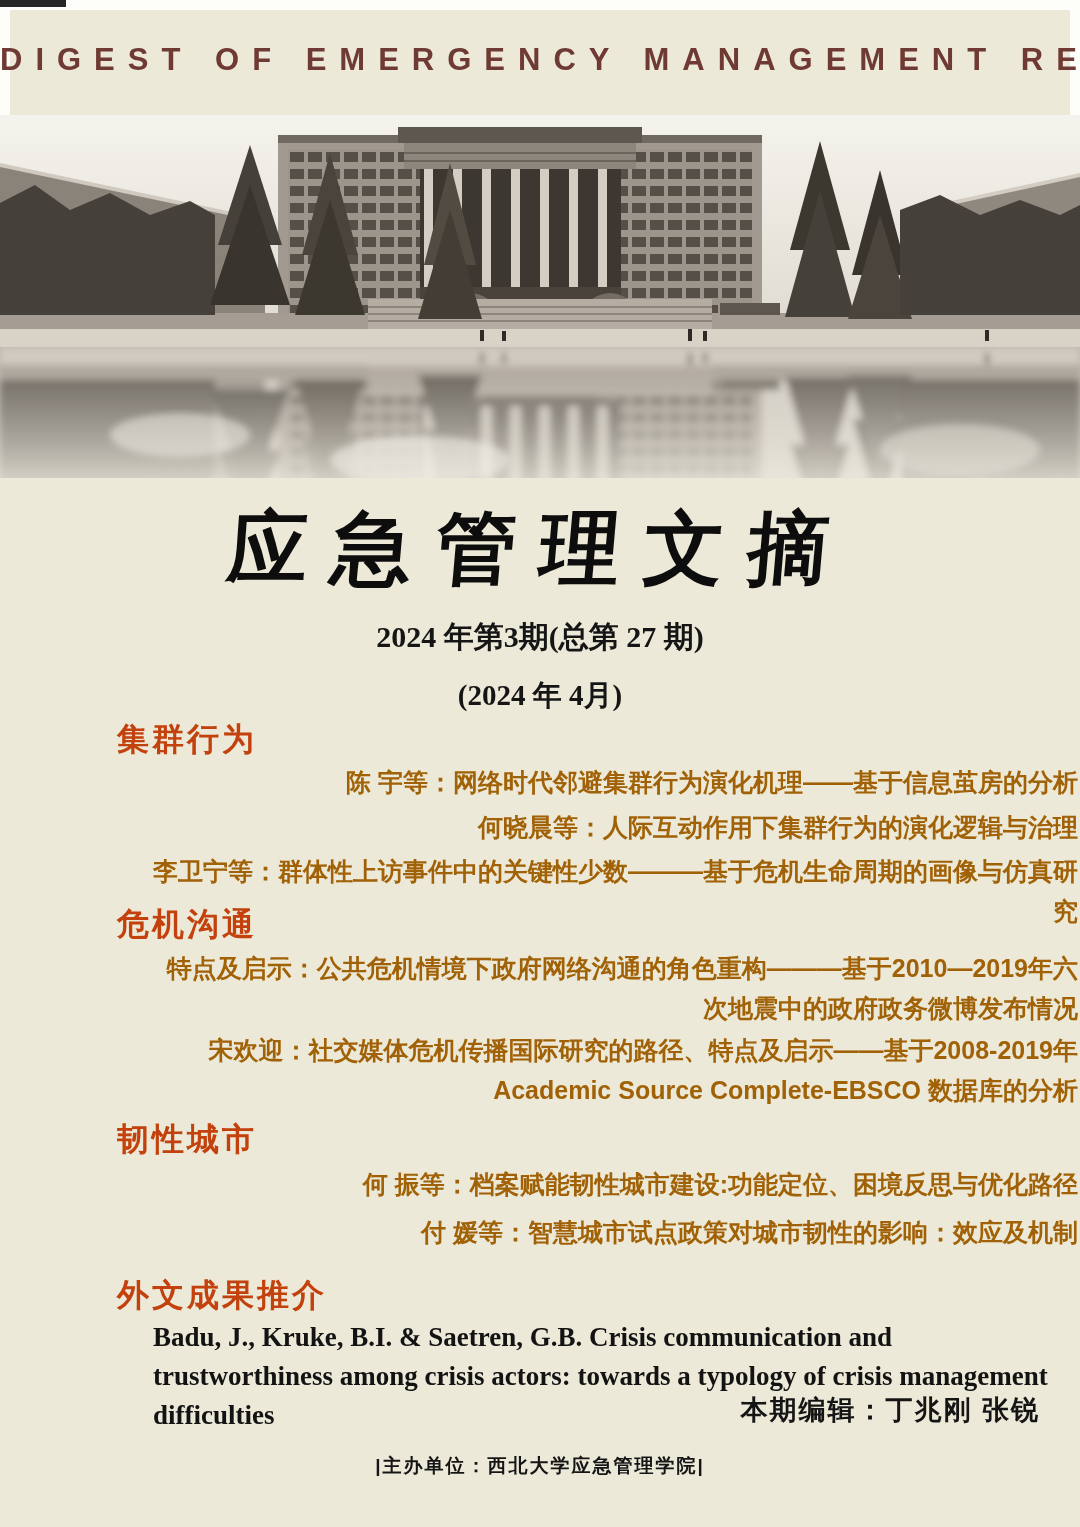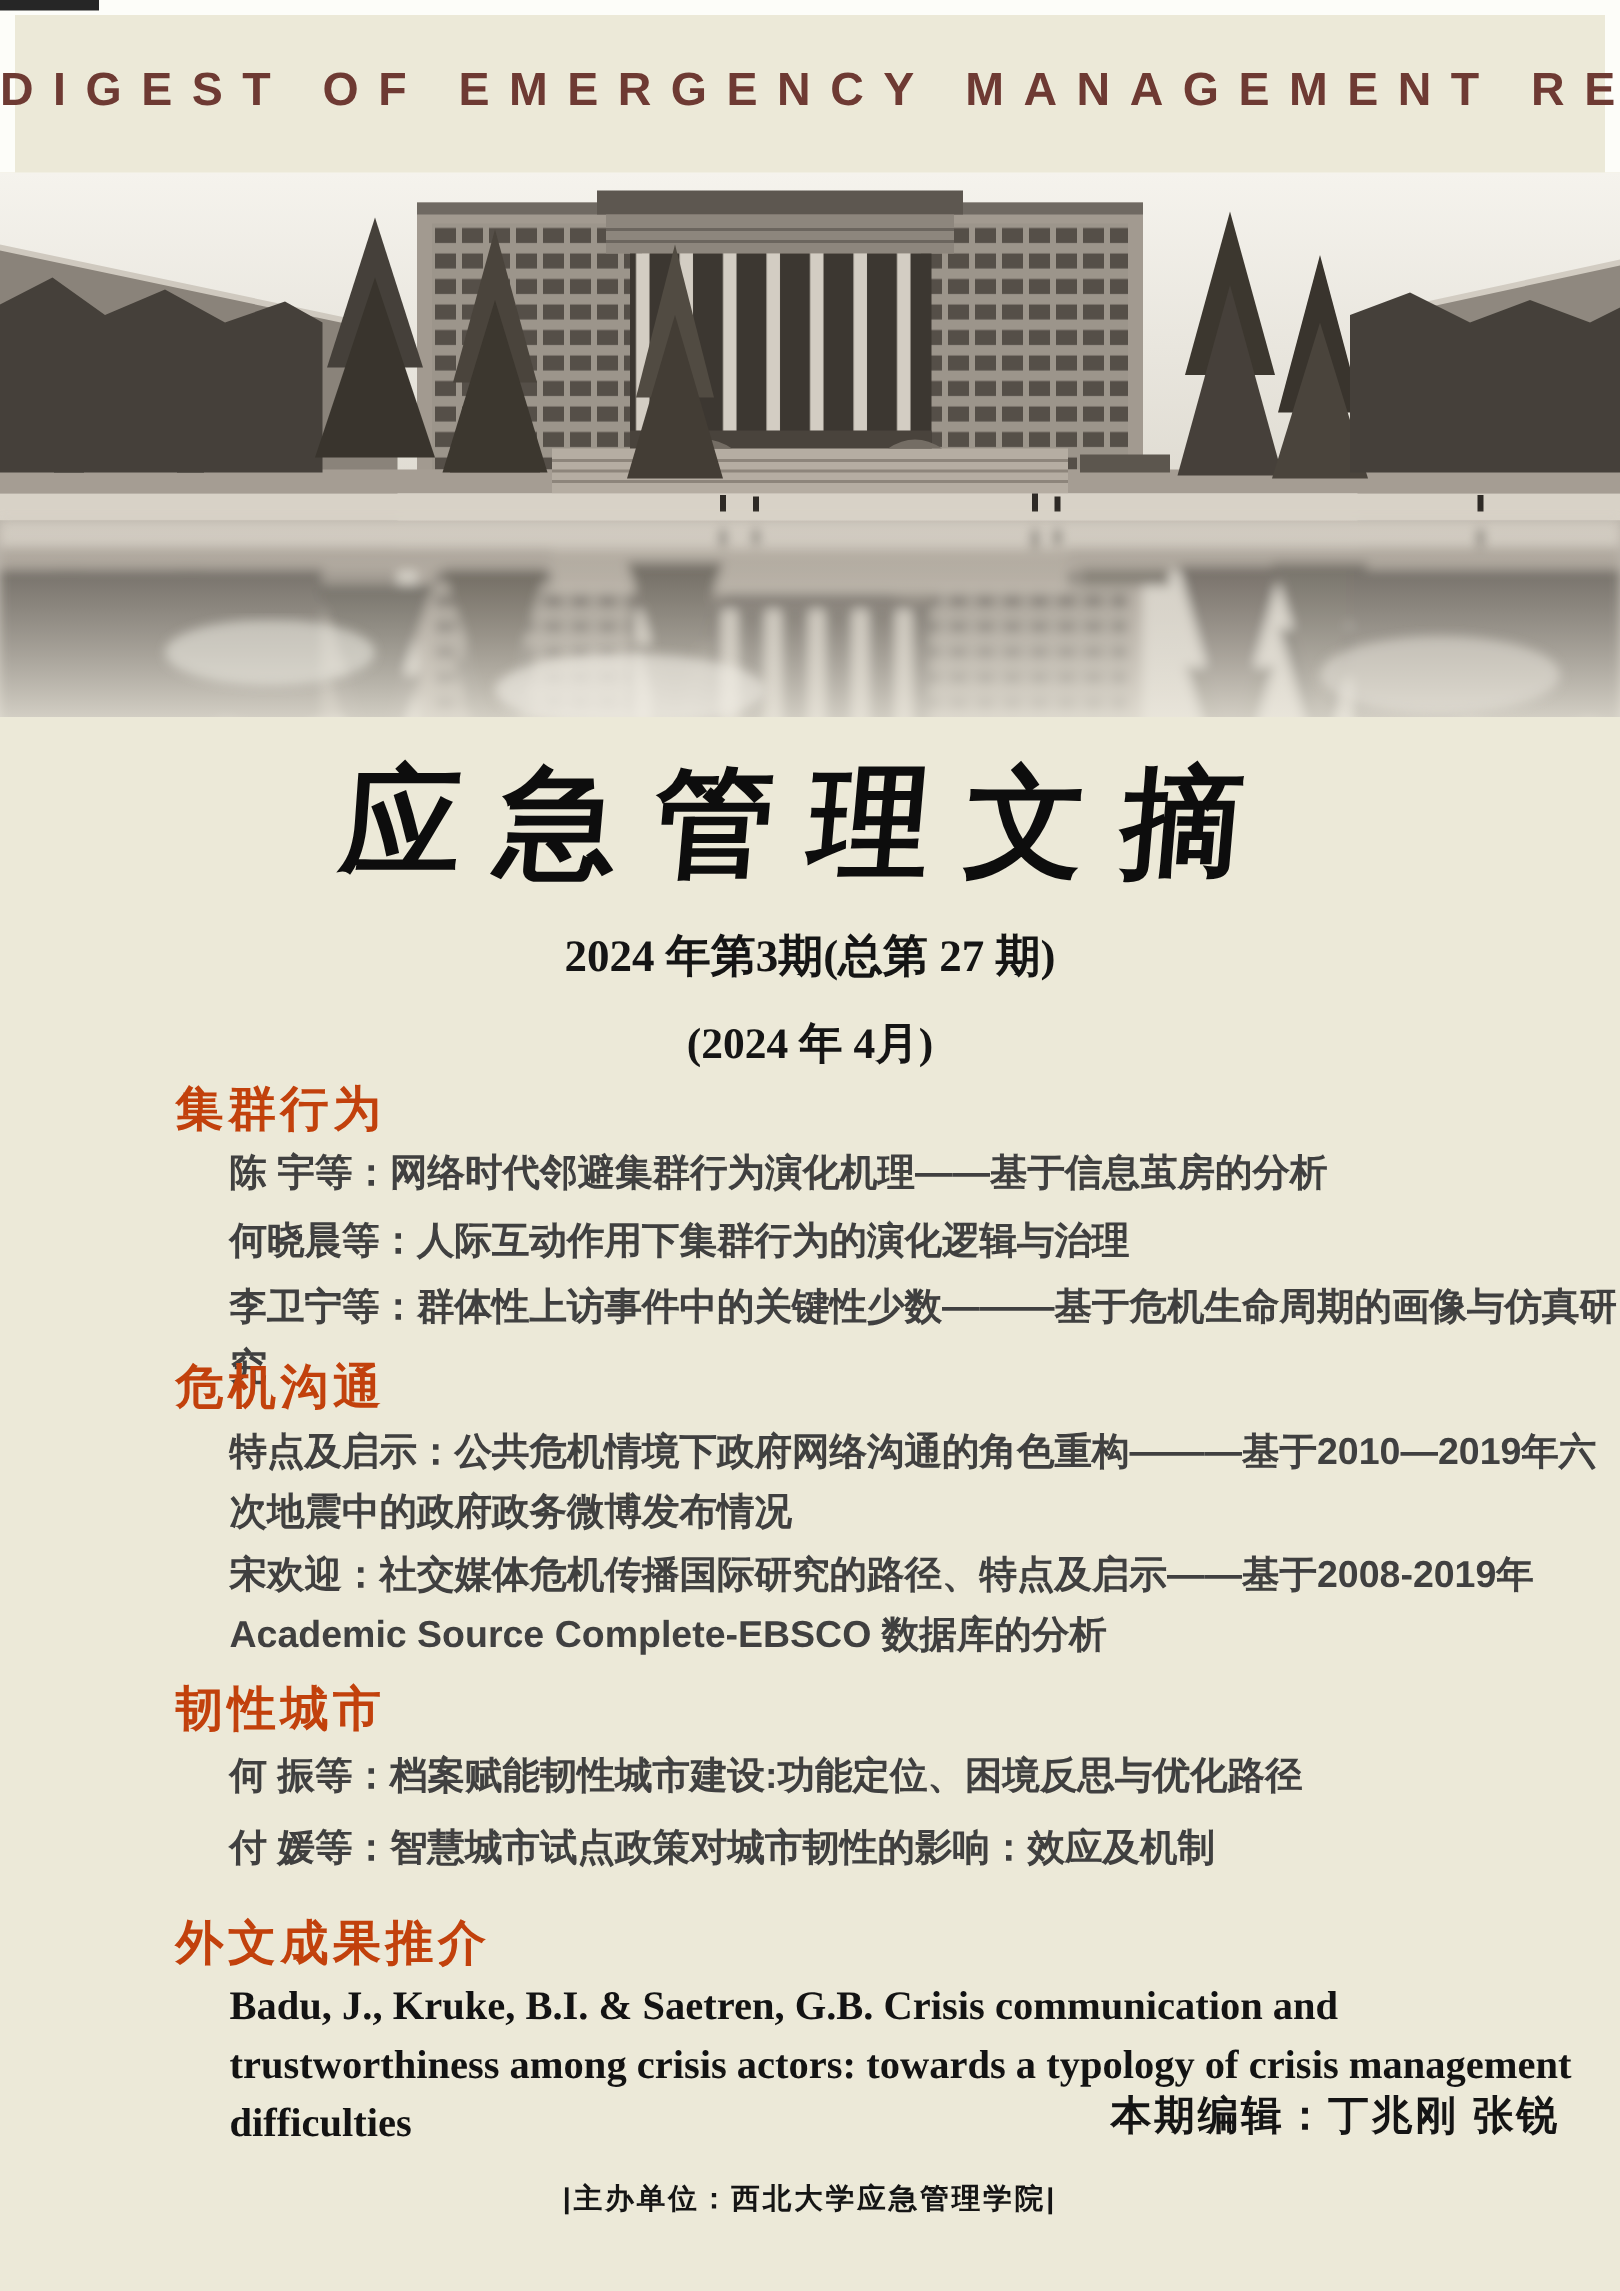--- a/index.html
+++ b/index.html
@@ -14,21 +14,21 @@
   .photo svg{display:block;}
   .title-zh{position:absolute;top:496px;left:0;width:100%;text-align:center;}
   .title-zh span{display:inline-block;font-family:"DejaVu Serif","Liberation Serif",serif;
                  font-size:80px;font-weight:bold;letter-spacing:24px;transform:skewX(-5deg);color:#0d0d0d;}
   .issue-line{position:absolute;top:617px;left:0;width:100%;text-align:center;
               font-family:"Liberation Serif","DejaVu Serif",serif;font-size:30px;font-weight:bold;}
   .date-line{position:absolute;top:676px;left:0;width:100%;text-align:center;
              font-family:"Liberation Serif","DejaVu Serif",serif;font-size:29px;font-weight:bold;}
   .sec{position:absolute;left:117px;font-size:32px;font-weight:bold;letter-spacing:3px;color:#c2410c;}
   .item{position:absolute;left:153px;width:925px;font-size:25px;font-weight:bold;
-        line-height:1.6;color:#404040;}
+        line-height:1.6;color:#a16207;text-align:right;}
   .item-en{position:absolute;left:153px;width:912px;font-family:"Liberation Serif","DejaVu Serif",serif;
            font-size:27px;font-weight:bold;line-height:1.45;color:#131313;}
   .editor{position:absolute;right:40px;top:1392px;font-size:27px;font-weight:bold;letter-spacing:2px;}
   .footer{position:absolute;top:1453px;left:0;width:100%;text-align:center;
           font-size:19px;font-weight:bold;letter-spacing:2px;}
 </style>
 </head>
 <body>
 
 <div class="page">

